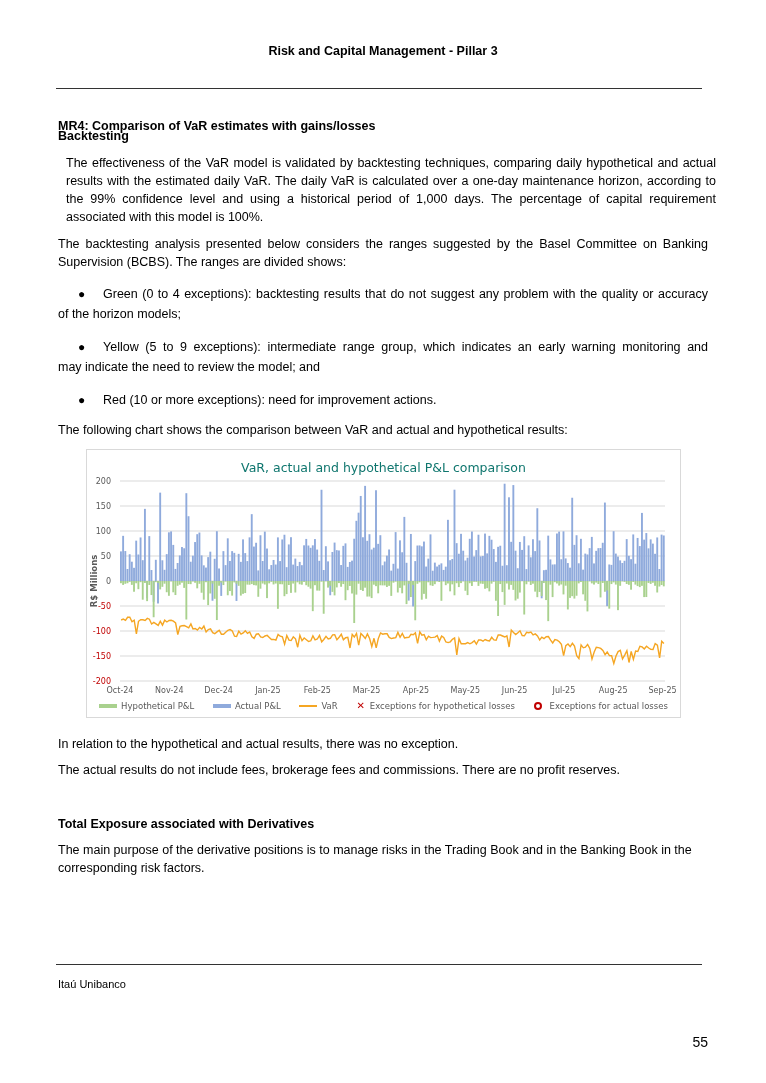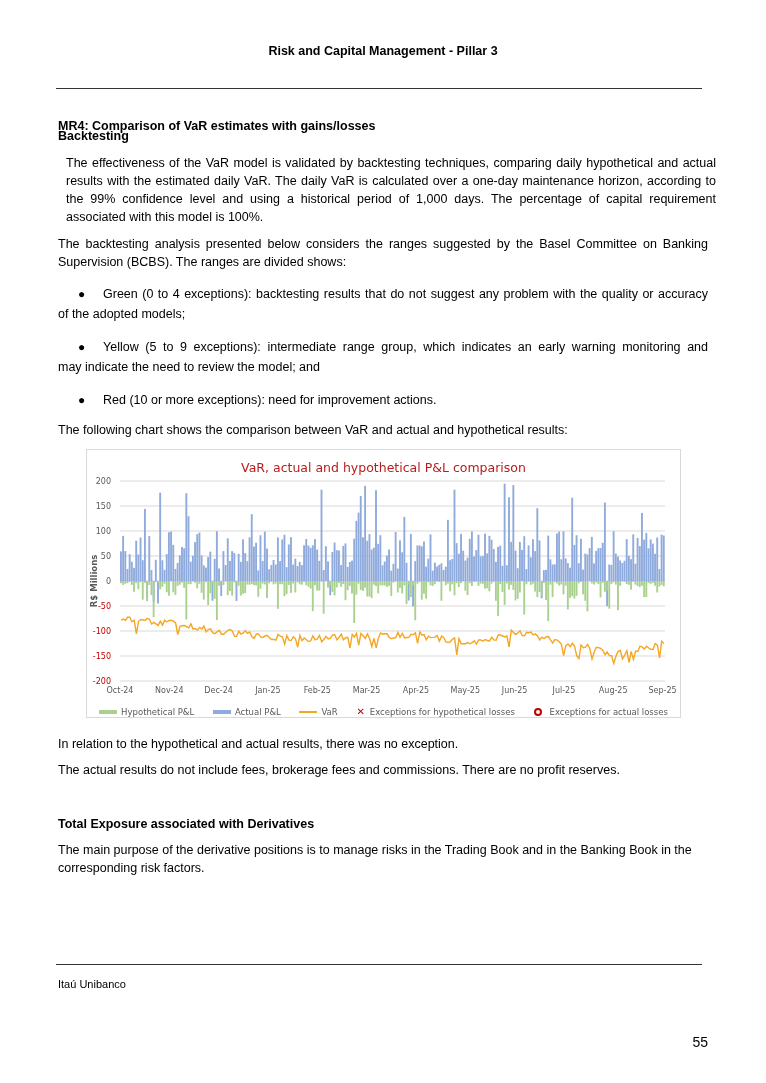--- a/index.html
+++ b/index.html
@@ -9,27 +9,27 @@
          font-size: 12.5px; font-weight: bold; }
   .rule { position: absolute; left: 56px; width: 646px; height: 1px; background: #333; }
   .content { position: absolute; left: 58px; width: 650px; font-size: 12.5px; line-height: 18px; }
   .h { font-weight: bold; }
   p { margin: 0; text-align: justify; }
   .bullet-row { position: absolute; left: 58px; width: 650px; font-size: 12.5px; line-height: 18px; text-align: justify; }
   .bullet-dot { display: inline-block; width: 8px; margin-left: 20px; margin-right: 17px; font-size: 12px; }
   .chart-box { position: absolute; left: 86px; top: 449px; width: 595px; height: 269px;
          border: 1px solid #d9d9d9; background: #fff; box-sizing: border-box; }
   .chart-title { position: absolute; top: 10px; left: 0; width: 100%; text-align: center;
-         font-size: 12.5px; color: #b91c1c; font-family: "DejaVu Sans", sans-serif; }
+         font-size: 12.5px; color: #0f766e; font-family: "DejaVu Sans", sans-serif; }
   .chart-svg { position: absolute; left: 0; top: 0; }
   .footer-brand { position: absolute; left: 58px; top: 978px; font-size: 11px; }
   .page-num { position: absolute; right: 58px; top: 1011px; font-size: 14px; margin-top: 23px; }
   .legend { position: absolute; left: 0; top: 250px; width: 100%; text-align: center;
          font-size: 8.5px; color: #595959; font-family: "DejaVu Sans", sans-serif; white-space: nowrap; }
-  .lg-item { display: inline-block; margin: 6px 8px; vertical-align: middle; }
+  .lg-item { display: inline-block; margin: 0 8px; vertical-align: middle; }
   .lg-swatch { display: inline-block; width: 18px; height: 4px; vertical-align: middle; margin-right: 4px; }
   .lg-line { display: inline-block; width: 18px; height: 2px; vertical-align: middle; margin-right: 4px; }
   .lg-x { color: #c00000; font-weight: bold; margin-right: 5px; font-size: 10px; }
   .lg-o { display: inline-block; width: 4px; height: 4px; border: 2px solid #c00000; border-radius: 50%; vertical-align: middle; margin-right: 8px; }
 </style>
 </head>
 <body>
 
 <div class="header-title">Risk and Capital Management - Pillar 3</div>
 <div class="rule" style="top:88px;"></div>
@@ -38,21 +38,21 @@
 <div class="content h" style="top:127px;">Backtesting</div>
 <div class="content" style="top:154px;margin-left:8px;">
     <p>The effectiveness of the VaR model is validated by backtesting techniques, comparing daily hypothetical and actual results with the estimated daily VaR. The daily VaR is calculated over a one-day maintenance horizon, according to the 99% confidence level and using a historical period of 1,000 days. The percentage of capital requirement associated with this model is 100%.</p>
   </div>
 <div class="content" style="top:235px;">
     <p>The backtesting analysis presented below considers the ranges suggested by the Basel Committee on Banking Supervision (BCBS). The ranges are divided shows:</p>
   </div>
 
 <div class="bullet-row" style="top:285px;">
   <div style="text-align:justify;text-align-last:justify;"><span class="bullet-dot">●</span><span>Green (0 to 4 exceptions): backtesting results that do not suggest any problem with the quality or accuracy</span></div>
-  <div style="margin-top:2px;">of the adopted models;</div>
+  <div style="margin-top:2px;">of the horizon models;</div>
 </div>
 <div class="bullet-row" style="top:338px;">
   <div style="text-align:justify;text-align-last:justify;"><span class="bullet-dot">●</span><span>Yellow (5 to 9 exceptions): intermediate range group, which indicates an early warning monitoring and</span></div>
   <div style="margin-top:2px;">may indicate the need to review the model; and</div>
 </div>
 <div class="bullet-row" style="top:391px;">
   <div><span class="bullet-dot">●</span><span>Red (10 or more exceptions): need for improvement actions.</span></div>
 </div>
 
 <div class="content" style="top:421px;">The following chart shows the comparison between VaR and actual and hypothetical results:</div>

